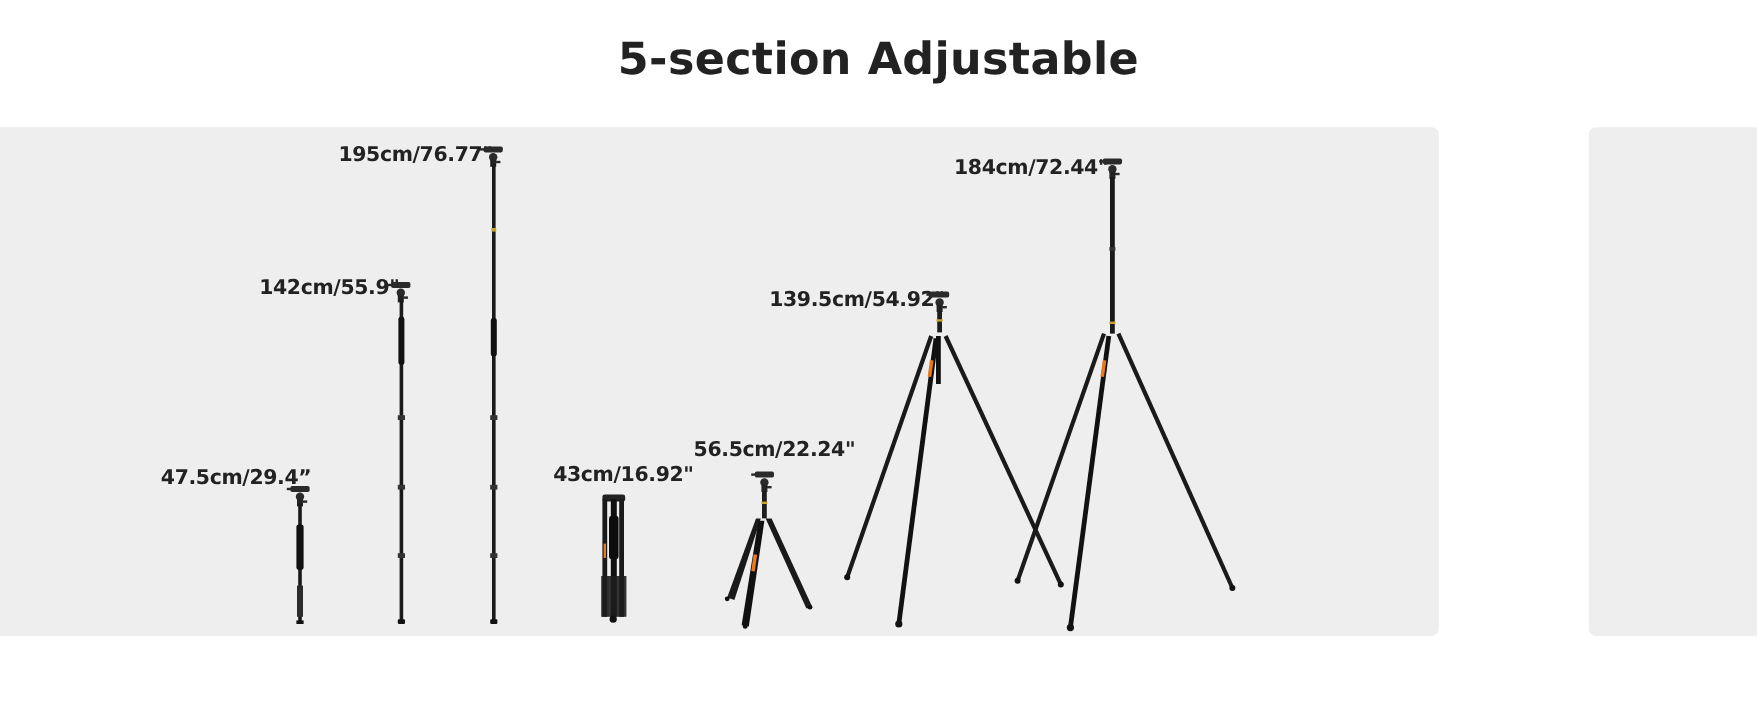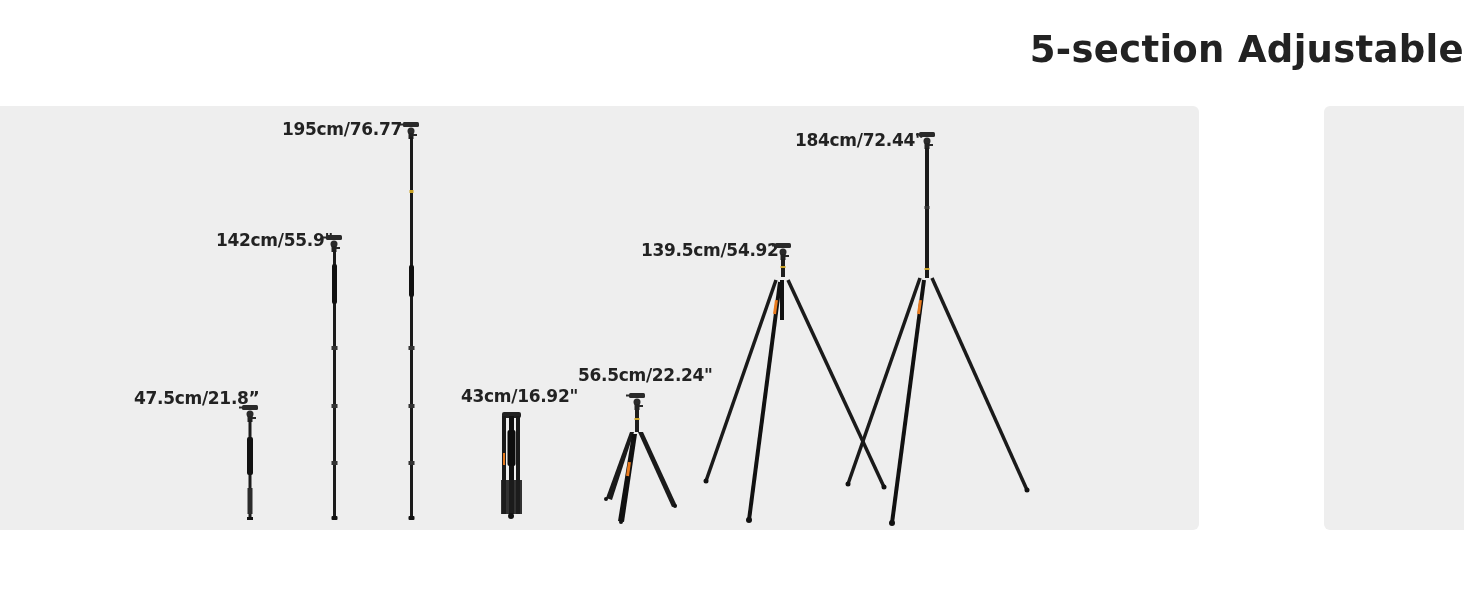--- a/index.html
+++ b/index.html
@@ -1,32 +1,32 @@
 <!DOCTYPE html>
 <html><head>
   <meta charset="utf-8">
   <style>
     html, body { margin: 0; padding: 0; background: #ffffff; }
     body { width: 1464px; height: 600px; position: relative; overflow: hidden; font-family: "Liberation Sans", "DejaVu Sans", sans-serif; }
-    .title { position: absolute; left: 0; width: 1464px; top: 28px; text-align: right; font-size: 37px; font-weight: 700; color: #222222; letter-spacing: 0.3px; font-family: "DejaVu Sans", sans-serif; }
+    .title { position: absolute; left: 0; width: 1464px; top: 28px; text-align: center; font-size: 37px; font-weight: 700; color: #222222; letter-spacing: 0.3px; font-family: "DejaVu Sans", sans-serif; }
     .panel { position: absolute; background: #eeeeee; border-radius: 6px; }
     .panel-main { left: -8px; top: 106px; width: 1207px; height: 424px; }
     .panel-next { left: 1324px; top: 106px; width: 160px; height: 424px; }
     .label { position: absolute; font-size: 17px; font-weight: 700; color: #222222; white-space: nowrap; font-family: "DejaVu Sans", sans-serif; letter-spacing: -0.3px; }
     svg.figure { position: absolute; left: 0; top: 0; width: 1464px; height: 600px; pointer-events: none; }
   </style>
 </head>
 <body>
 
 <div class="title">5-section Adjustable</div>
 
 <div class="panel panel-main"></div>
 <div class="panel panel-next"></div>
 
-<div class="label" style="left:134px; top:388px;">47.5cm/21.8”</div>
+<div class="label" style="left:134px; top:388px;">47.5cm/29.4”</div>
 <div class="label" style="left:216px; top:230px;">142cm/55.9"</div>
 <div class="label" style="left:282px; top:119px;">195cm/76.77"</div>
 <div class="label" style="left:461px; top:386px;">43cm/16.92"</div>
 <div class="label" style="left:578px; top:365px;">56.5cm/22.24"</div>
 <div class="label" style="left:641px; top:240px;">139.5cm/54.92"</div>
 <div class="label" style="left:795px; top:130px;">184cm/72.44"</div>
 
 <svg class="figure" viewBox="0 0 1464 600">
   <defs>
     <g id="head">

